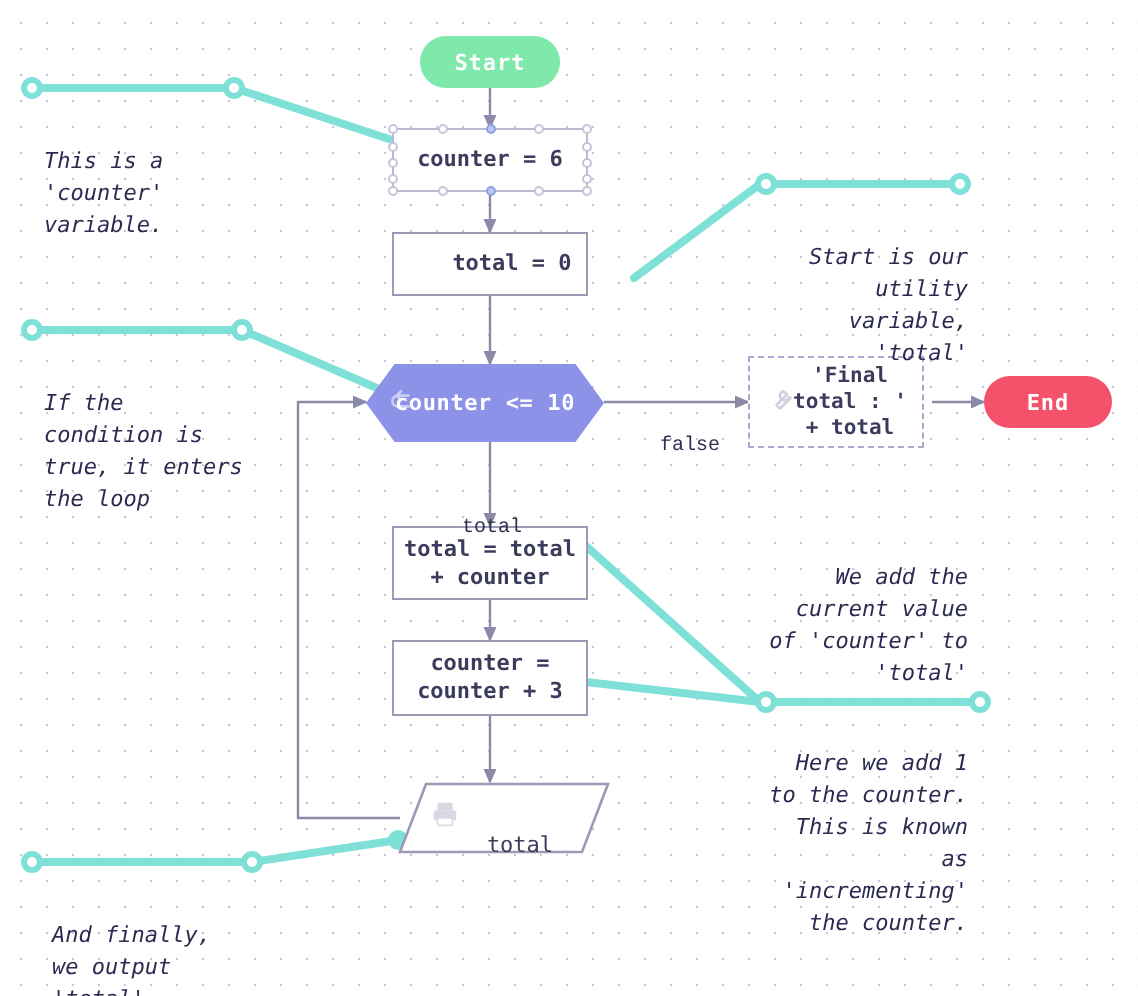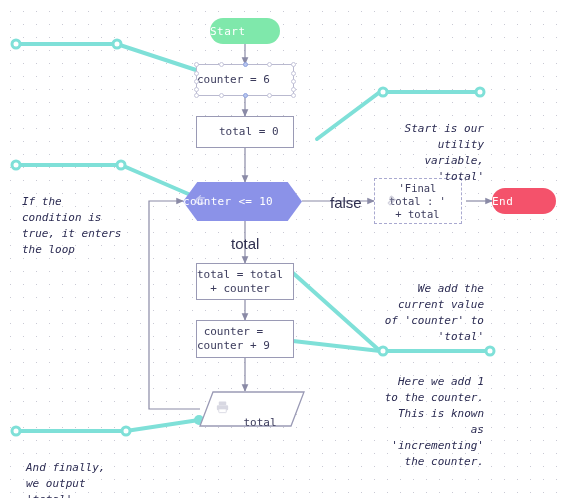--- a/index.html
+++ b/index.html
@@ -8,21 +8,21 @@
     width:569px;height:498px;overflow:hidden;position:relative;
   }
   #canvas{
     position:absolute;left:0;top:0;width:569px;height:498px;
     background-color:#ffffff;
     background-image:radial-gradient(circle, #c9c9d4 0.7px, rgba(0,0,0,0) 0.8px);
     background-size:13px 13px;
     background-position:4px 5px;
   }
   svg.layer{position:absolute;left:0;top:0;width:569px;height:498px;overflow:visible;}
-  .node{position:absolute;box-sizing:border-box;display:flex;align-items:center;}
+  .node{position:absolute;box-sizing:border-box;display:flex;align-items:center;justify-content:center;font-weight:bold;}
 
   .terminal{
     border-radius:14px;color:#ffffff;font-size:11px;letter-spacing:0.5px;
     font-family:"DejaVu Sans Mono", monospace;
   }
   .process{
     border:1.3px solid #9a9ab5;background:#ffffff;color:#3b3b5c;
     font-size:11px;line-height:14px;text-align:center;
     font-family:"DejaVu Sans Mono", monospace;
   }
@@ -54,22 +54,22 @@
   .parallelogram{position:absolute;}
   .parallelogram .pshape{position:absolute;left:0;top:0;width:100%;height:100%;}
   .parallelogram .ptext{
     position:absolute;left:0;top:0;width:100%;height:100%;
     display:flex;align-items:center;justify-content:center;
     color:#3b3b5c;font-size:11px;font-family:"DejaVu Sans Mono", monospace;
     padding-left:16px;box-sizing:border-box;margin-top:13px;
   }
 
   .edge-label{
-    position:absolute;color:#2f2f4f;font-size:15px;
-    font-family:Liberation Sans, sans-serif;background:transparent;
+    position:absolute;color:#2f2f4f;font-size:10px;
+    font-family:Liberation Mono, monospace;background:transparent;margin-top:24px;
   }
 
   .note{
     position:absolute;color:#2b2b52;font-size:11px;line-height:16px;
     font-style:italic;font-family:"DejaVu Sans Mono", monospace;
     white-space:pre-line;
   }
   .note.right{text-align:right;}
   .note.left{text-align:left;}
 </style>
@@ -177,21 +177,21 @@
     <span>End</span>
   </div>
 
   <div class="node process" style="left:196px;top:263px;width:98px;height:37px;white-space:pre-line;">
     <span>total = total
 + counter</span>
   </div>
 
   <div class="node process" style="left:196px;top:320px;width:98px;height:38px;white-space:pre-line;">
     <span>counter =
-counter + 9</span>
+counter + 3</span>
   </div>
 
   <div class="parallelogram" style="left:199px;top:391px;width:106px;height:36px;">
     <svg class="pshape" viewBox="0 0 106 36" preserveAspectRatio="none">
       <polygon points="14,1 105,1 92,35 1,35" fill="#ffffff" stroke="#9a9ab5" stroke-width="1.3"></polygon>
     </svg>
     <span style="position:absolute;left:16px;top:50%;transform:translateY(-50%);opacity:.38;">
       <svg width="15" height="15" viewBox="0 0 24 24" fill="#9a9ab5">
         <rect x="6" y="3" width="12" height="6" rx="1"></rect>
         <rect x="3" y="9" width="18" height="8" rx="1.5"></rect>
@@ -201,20 +201,25 @@
     <span class="ptext">total</span>
   </div>
 
   <div class="edge-label" style="left:330px;top:194px;">
     <span>false</span>
   </div>
   <div class="edge-label" style="left:231px;top:235px;">
     <span>total</span>
   </div>
 
+  <div class="note left" style="left:22px;top:57px;width:120px;">
+    <span>This is a
+'counter'
+variable.</span>
+  </div>
 
   <div class="note right" style="left:370px;top:105px;width:114px;">
     <span>Start is our
 utility
 variable,
 'total'</span>
   </div>
 
   <div class="note left" style="left:22px;top:178px;width:140px;">
     <span>If the

